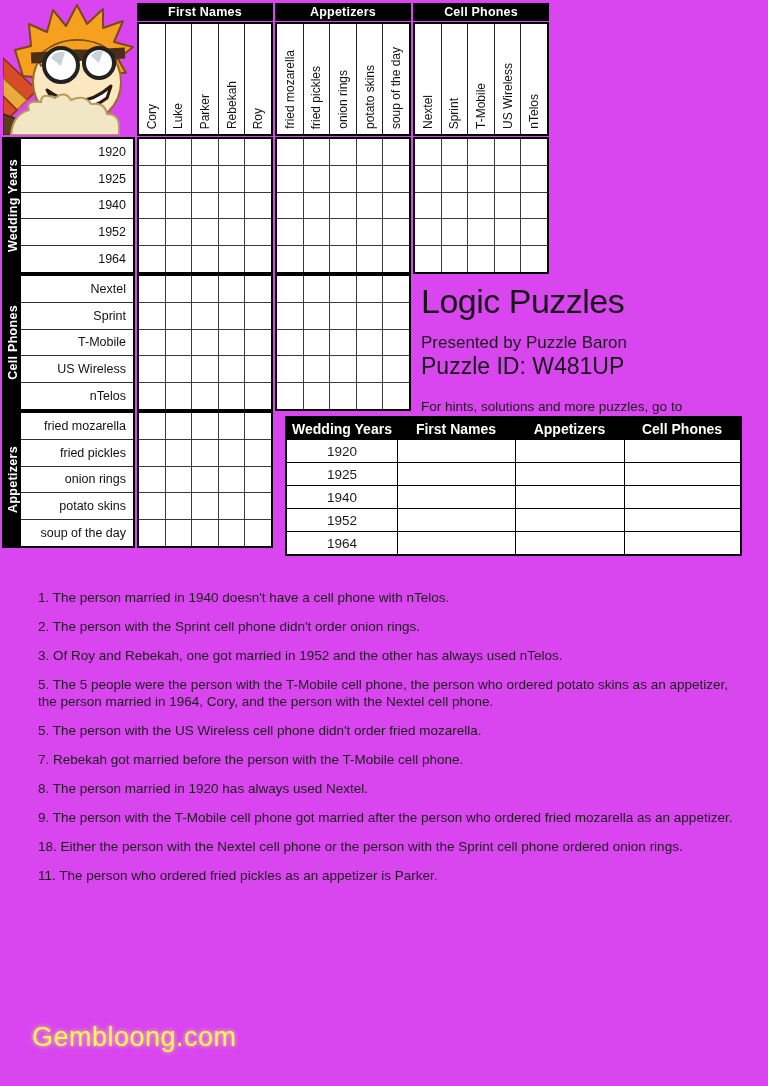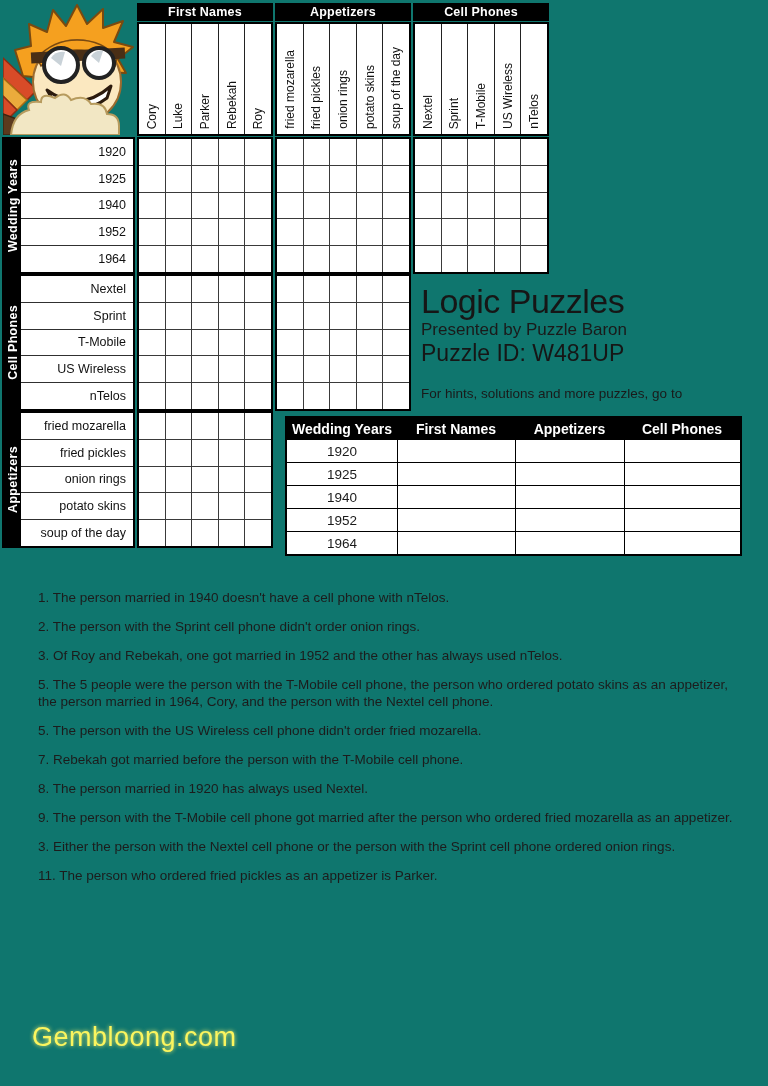--- a/index.html
+++ b/index.html
@@ -1,18 +1,18 @@
 <!DOCTYPE html>
 <html><head>
 <meta charset="utf-8">
 <style>
   html,body { margin:0; padding:0; background:#ffffff; }
   #page {
     position:relative; width:768px; height:1086px; overflow:hidden;
-    background:#0f766e; font-family:"Liberation Sans", sans-serif; color:#141414;
+    background:#d946ef; font-family:"Liberation Sans", sans-serif; color:#141414;
   }
 
   
   #mascot { position:absolute; left:3px; top:2px; width:133px; height:133px; }
 
   
   #grid-headers { position:absolute; left:137px; top:3px; height:18px; }
   .hbar {
     position:absolute; top:0; width:136px; height:18px; background:#000;
     color:#fff; font-weight:bold; font-size:12.5px;
@@ -41,21 +41,21 @@
     border:2px solid #000; background:#000; display:flex;
   }
   .lbar { width:17px; background:#000; display:flex; align-items:center; justify-content:center; }
   .lbar span { writing-mode:vertical-rl; transform:rotate(180deg); color:#fff; font-weight:bold; font-size:12.5px; letter-spacing:.3px; white-space:nowrap; }
   .lrows { flex:1; display:grid; grid-template-rows:repeat(5,1fr); gap:1px; background:#303030; }
   .lrow { background:#fff; display:flex; align-items:center; justify-content:flex-end; padding-right:7px; font-size:12.5px; color:#111; }
 
   
   #titleblock { position:absolute; left:421px; top:283px; width:330px; }
   #page-title { font-size:34px; font-weight:400; line-height:36px; letter-spacing:-.5px; color:#161616; }
-  #page-subtitle { font-size:17px; line-height:19px; margin-top:1px; color:#1a1a1a; }
+  #page-subtitle { font-size:17px; line-height:19px; margin-top:14px; color:#1a1a1a; }
   #puzzle-id { font-size:23px; line-height:25px; margin-top:2px; color:#161616; }
   .hintline { font-size:13.5px; line-height:15.5px; color:#1a1a1a;margin-top:16px; }
   #hint1 { margin-top:20px; }
 
   
   #answer-table { position:absolute; left:285px; top:416px; width:453px; box-sizing:content-box; border:2px solid #000; background:#fff; }
   .at-header { display:grid; grid-template-columns:110px 118px 109px 116px; background:#000; color:#fff; height:21px; }
   .at-hcell { font-weight:bold; font-size:14px; display:flex; align-items:center; justify-content:center; }
   .at-row { display:grid; grid-template-columns:110px 118px 109px 116px; height:22px; border-top:1px solid #000; }
   .at-cell { border-left:1px solid #000; }
@@ -411,18 +411,18 @@
 
   <div id="clues">
       <div class="clue">1. The person married in 1940 doesn't have a cell phone with nTelos.</div>
       <div class="clue">2. The person with the Sprint cell phone didn't order onion rings.</div>
       <div class="clue">3. Of Roy and Rebekah, one got married in 1952 and the other has always used nTelos.</div>
       <div class="clue">5. The 5 people were  the person with the T-Mobile cell phone, the person who ordered potato skins as an appetizer, the person married in 1964, Cory,  and the person with the Nextel cell phone.</div>
       <div class="clue">5. The person with the US Wireless cell phone didn't order fried mozarella.</div>
       <div class="clue">7. Rebekah got married before the person with the T-Mobile cell phone.</div>
       <div class="clue">8. The person married in 1920 has always used Nextel.</div>
       <div class="clue">9. The person with the T-Mobile cell phone got married after the person who ordered fried mozarella as an appetizer.</div>
-      <div class="clue">3. Either the person with the Nextel cell phone or the person with the Sprint cell phone ordered onion rings.</div>
+      <div class="clue">18. Either the person with the Nextel cell phone or the person with the Sprint cell phone ordered onion rings.</div>
       <div class="clue">11. The person who ordered fried pickles as an appetizer is Parker.</div>
     </div>
 
   <div id="watermark">Gembloong.com</div>
 </div>
 
 </body></html>

